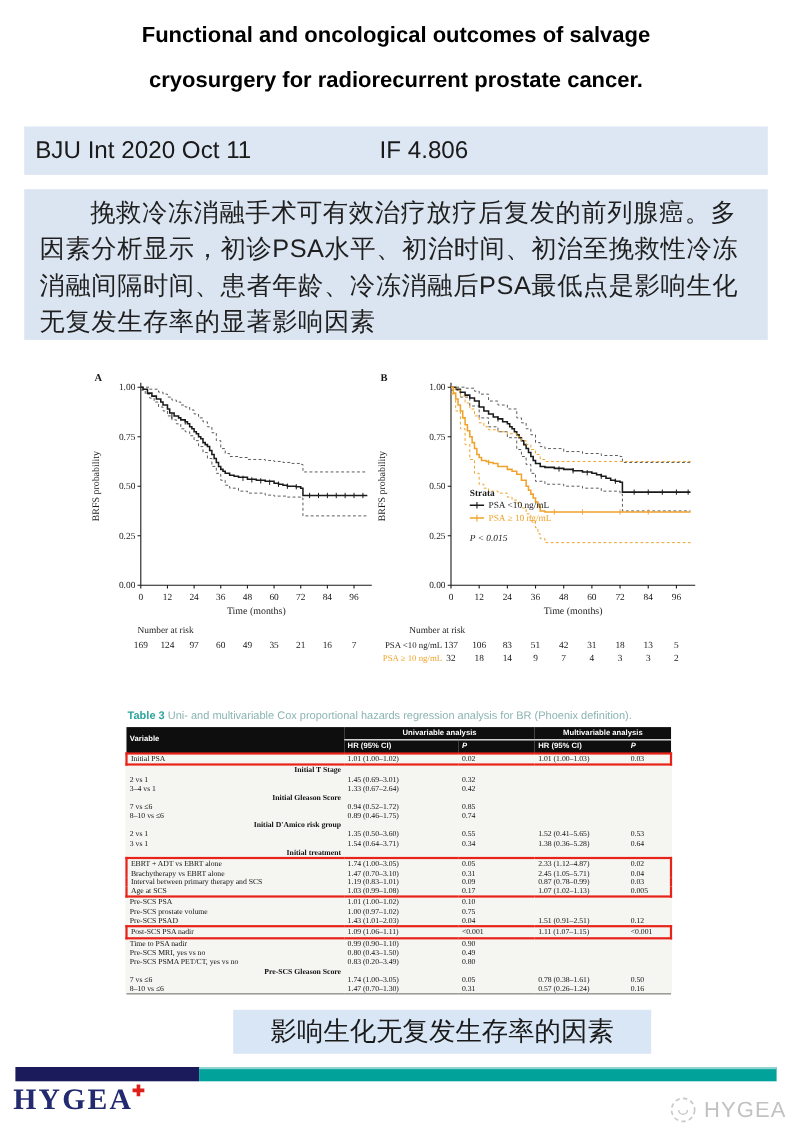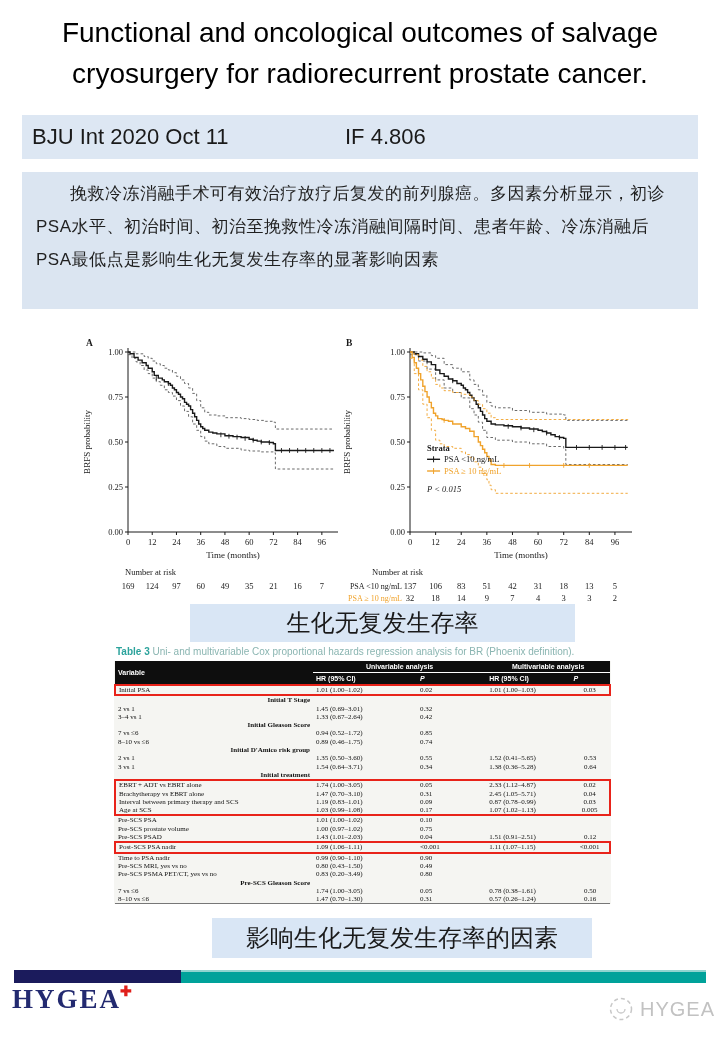--- a/index.html
+++ b/index.html
@@ -1,46 +1,46 @@
 <!DOCTYPE html>
 <html><head>
 <meta charset="utf-8">
 <style>
   html,body{margin:0;padding:0;background:#fff;}
   .page{position:relative;width:720px;height:1040px;background:#fff;overflow:hidden;
         font-family:"Liberation Sans",sans-serif;}
   .title{position:absolute;top:12px;left:0;width:720px;text-align:center;
-         font-size:28px;font-weight:normal;color:#000;line-height:41px;margin:0;}
+         font-size:20px;font-weight:bold;color:#000;line-height:41px;margin:0;}
   .title span{display:block;}
   .infobar{position:absolute;left:22px;top:115px;width:676px;height:44px;
            background:#dde7f3;color:#1a1a1a;font-size:22px;line-height:44px;}
   .infobar .jr{position:absolute;left:10px;}
   .infobar .if{position:absolute;left:323px;}
   .summary{position:absolute;left:22px;top:172px;width:676px;height:137px;
            background:#dbe5f1;color:#1f1f1f;}
-  .summary p{margin:0;padding:5px 14px 0 14px;font-size:17px;line-height:33px;
+  .summary p{margin:0;padding:5px 14px 0 14px;font-size:23px;line-height:33px;
              text-indent:2em;letter-spacing:0.5px;}
   .figure{position:absolute;left:0;top:336px;width:720px;height:272px;}
   #panelA{position:absolute;left:80px;top:0;}
   #panelB{position:absolute;left:340px;top:0;}
   svg text{font-family:"Liberation Serif",serif;}
   .cap{position:absolute;background:#d9e6f5;color:#1a1a1a;text-align:center;
        font-size:24px;}
   .cap1{left:190px;top:604px;width:385px;height:38px;line-height:38px;}
   .cap2{left:200px;top:918px;width:380px;height:40px;line-height:40px;margin-left:12px;}
   .tablewrap{position:absolute;left:114px;top:646px;width:497px;}
   .tcap{font-size:10px;color:#8ab5b1;margin:0 0 4px 2px;font-family:"Liberation Sans",sans-serif;}
   .tcap b{color:#2ca39c;}
   table.cox{border-collapse:collapse;width:497px;background:#f5f5f2;
             border-bottom:1.6px solid #777;table-layout:fixed;}
   table.cox thead th{background:#0e0e0e;color:#fff;font-family:"Liberation Sans",sans-serif;
             font-size:7px;font-weight:bold;text-align:left;padding:2px 3px;}
   th.gr{text-align:center !important;border-bottom:1px solid #fff;}
   th.pp{font-style:italic;}
-  th.pr,td.c5{text-align:center;}
+  th.pr,td.c5{text-align:left;}
   table.cox td{font-family:"Liberation Serif",serif;font-size:7px;line-height:8.3px;
                padding:0 3px;color:#111;white-space:nowrap;overflow:hidden;}
   td.grp{font-weight:bold;text-align:right;}
   td.ind{padding-left:10px;}
   col.c1{width:40%}col.c2{width:21%}col.c3{width:14%}col.c4{width:17%}col.c5{width:8%}
   tr.hl-solo{border:2px solid #e8231a;}
   tr.hl-start{border:2px solid #e8231a;border-bottom:none;padding-left:30px;}
   tr.hl-mid{border-left:2px solid #e8231a;border-right:2px solid #e8231a;}
   tr.hl-end{border:2px solid #e8231a;border-top:none;}
   .fbar{position:absolute;left:14px;top:970px;width:692px;height:13px;}
@@ -216,21 +216,20 @@
         <text x="121.23076923076923" y="265" font-size="8.5" text-anchor="middle" fill="#1a1a1a">14</text>
         <text x="146.84615384615384" y="265" font-size="8.5" text-anchor="middle" fill="#1a1a1a">9</text>
         <text x="172.46153846153845" y="265" font-size="8.5" text-anchor="middle" fill="#1a1a1a">7</text>
         <text x="198.07692307692307" y="265" font-size="8.5" text-anchor="middle" fill="#1a1a1a">4</text>
         <text x="223.69230769230768" y="265" font-size="8.5" text-anchor="middle" fill="#1a1a1a">3</text>
         <text x="249.30769230769232" y="265" font-size="8.5" text-anchor="middle" fill="#1a1a1a">3</text>
         <text x="274.9230769230769" y="265" font-size="8.5" text-anchor="middle" fill="#1a1a1a">2</text>
       </svg>
   </div>
 
-  <div class="cap cap1">生化无复发生存率</div>
 
   <div class="tablewrap">
     <div class="tcap">
       <b>Table 3</b>
       <span>Uni- and multivariable Cox proportional hazards regression analysis for BR (Phoenix definition).</span>
     </div>
     <table class="cox" id="cox">
       <colgroup>
           <col class="c1">
           <col class="c2">

